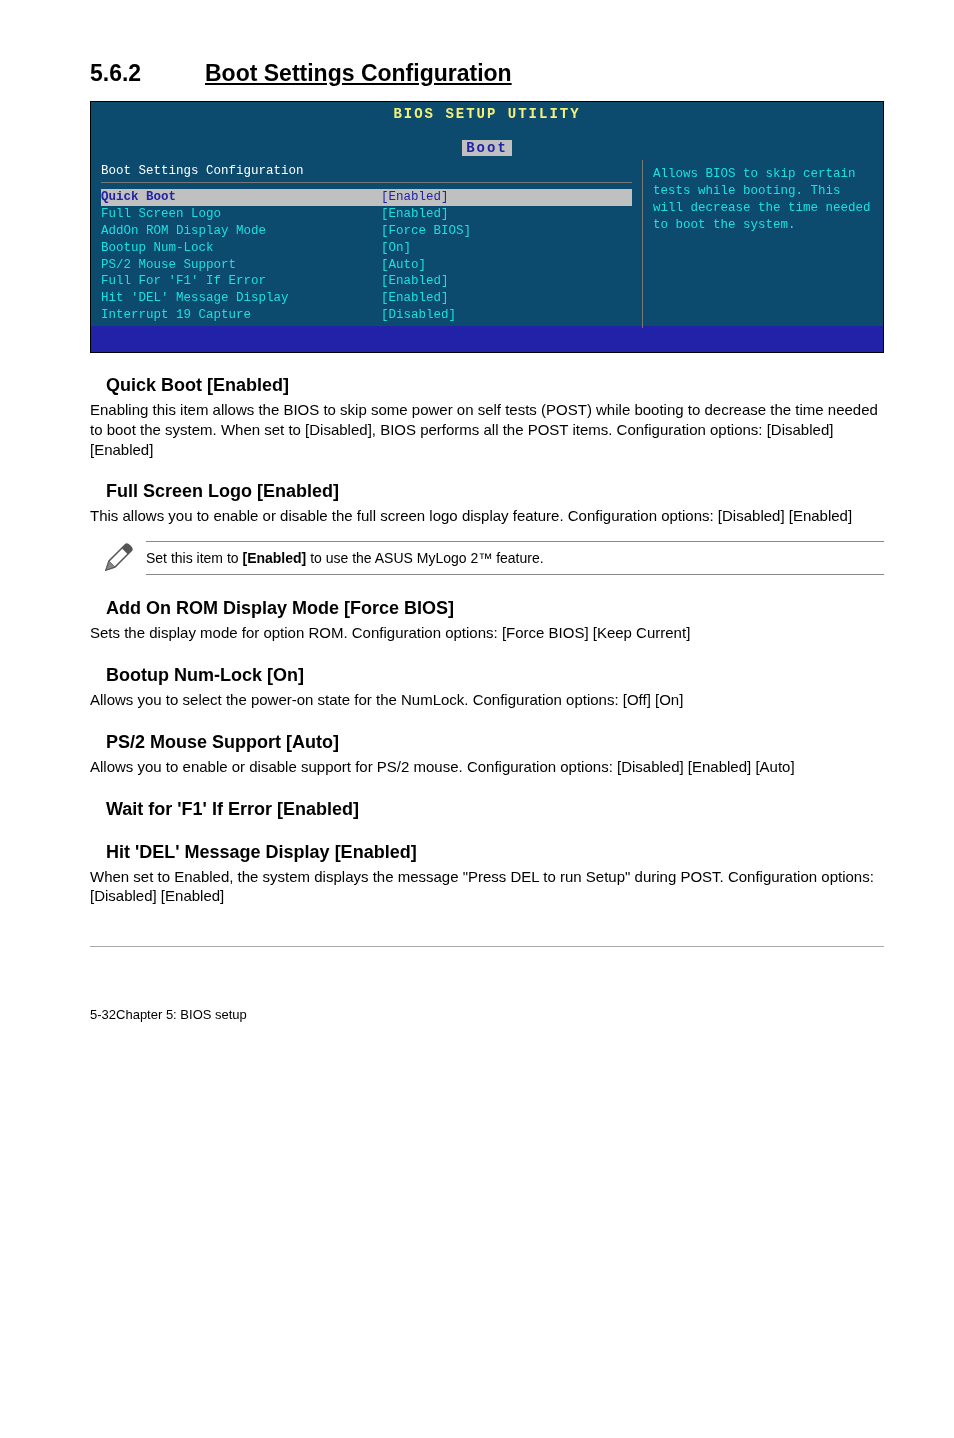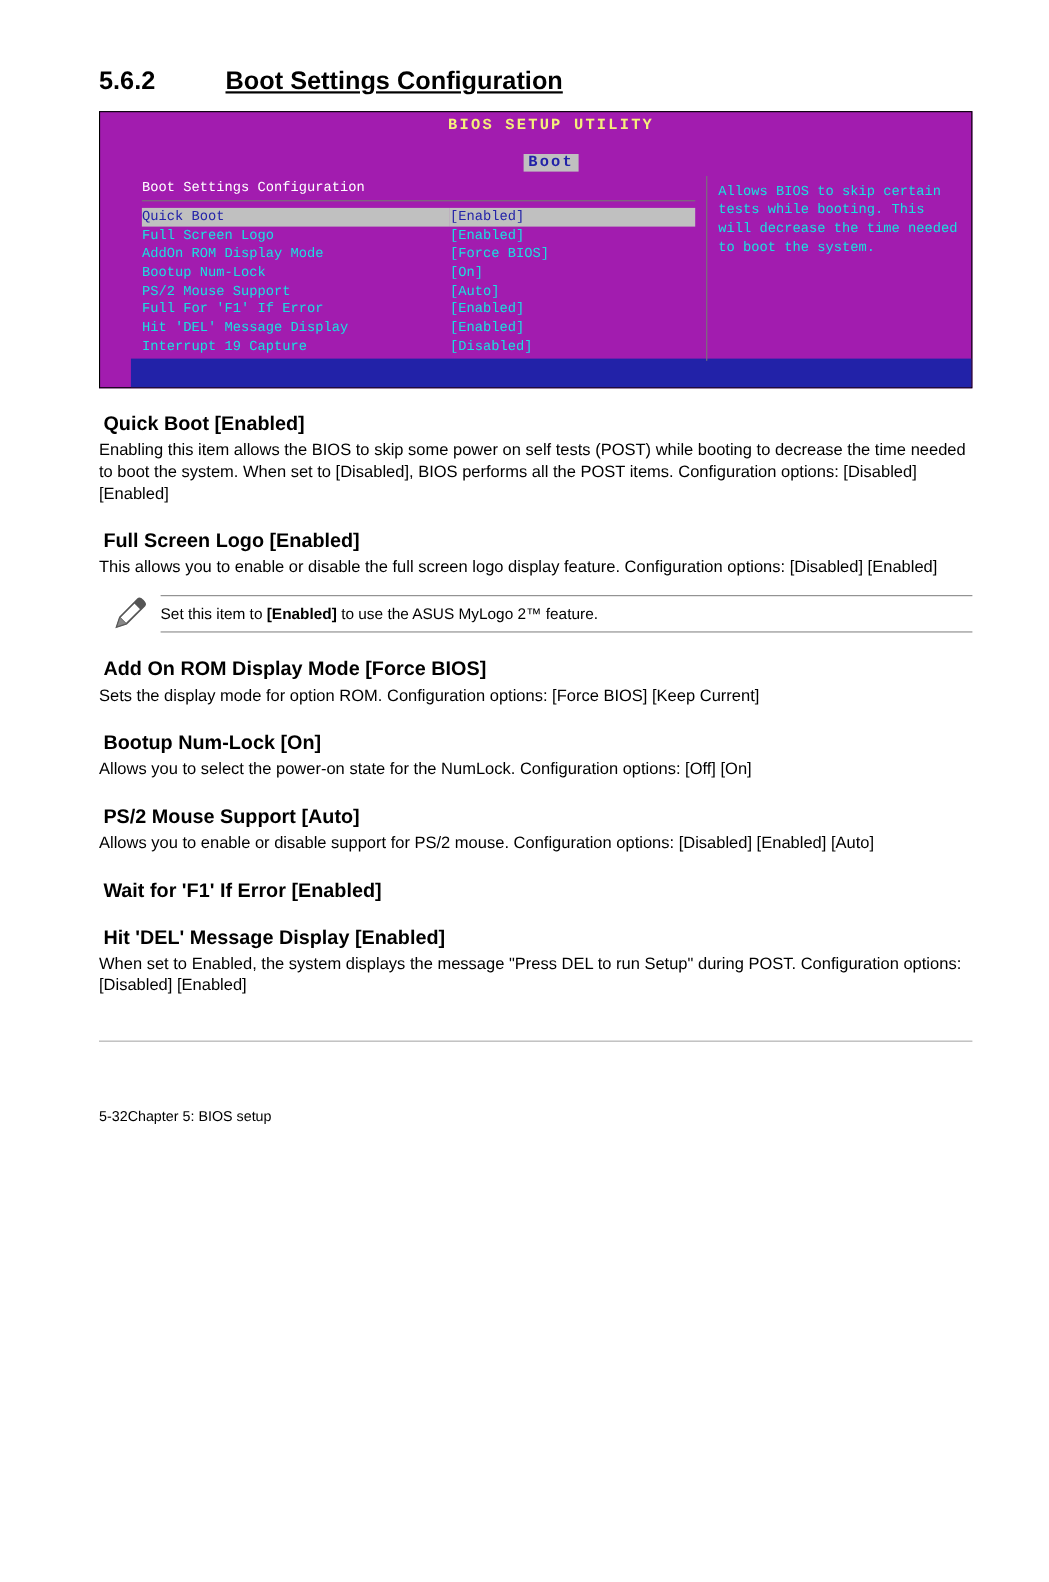--- a/index.html
+++ b/index.html
@@ -20,26 +20,25 @@
     margin: 0 0 14px 0;
     text-decoration: underline;
   }
   .sec-heading .num {
     display: inline-block;
     width: 115px;
   }
   
   .bios-box {
     border: 1px solid #000;
-    background: #a21caf;
+    background: #0c4a6e;
     color: #fff;
     font-family: "Courier New", monospace;
     font-size: 12.5px;
     margin: 0 0 12px 0;
-    padding-left: 28px;
   }
   .bios-title-bar {
     text-align: center;
     font-weight: bold;
     color: #f5f07a;
     letter-spacing: 2px;
     padding: 4px 0 0 0;
     font-size: 14px;
   }
   .bios-tab {
@@ -65,38 +64,38 @@
     border-bottom: 1px solid #777;
     margin-bottom: 6px;
   }
   .bios-row {
     display: flex;
     color: #1ae0e0;
     line-height: 1.35;
   }
   .bios-row .lbl { width: 280px; white-space: pre; }
   .bios-row .val { flex: 1; white-space: pre; }
-  .bios-row.sel .lbl { background: #c0c0c0; color: #2222a8; }
+  .bios-row.sel .lbl { background: #c0c0c0; color: #2222a8; font-weight: bold; }
   .bios-row.sel .val { background: #c0c0c0; color: #2222a8; }
   .bios-right {
     width: 220px;
     padding: 6px 10px;
     color: #1ae0e0;
     line-height: 1.35;
   }
   .bios-bottom-curve {
     height: 26px;
     background: radial-gradient(ellipse 90% 60% at 50% 160%, #fff 72%, #2222a8 73%);
     margin-top: -2px;
   }
   
   .sub-heading {
     font-size: 18px;
     font-weight: bold;
-    margin: 22px 0 4px 4px;
+    margin: 22px 0 4px 16px;
   }
   p.body {
     font-size: 15px;
     line-height: 1.32;
     margin: 0 0 0 0;
   }
   
   .note {
     display: flex;
     align-items: center;

